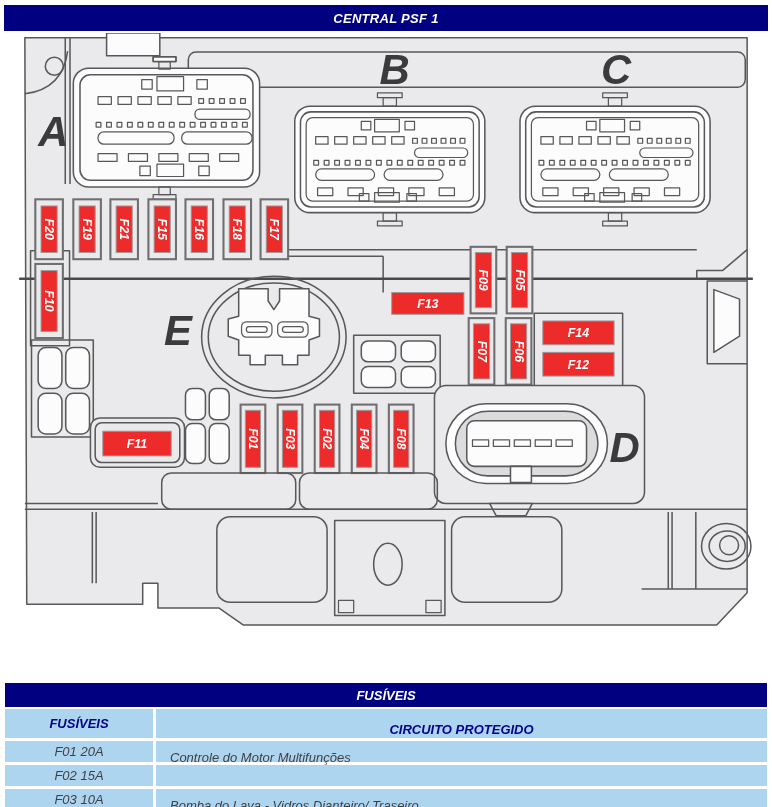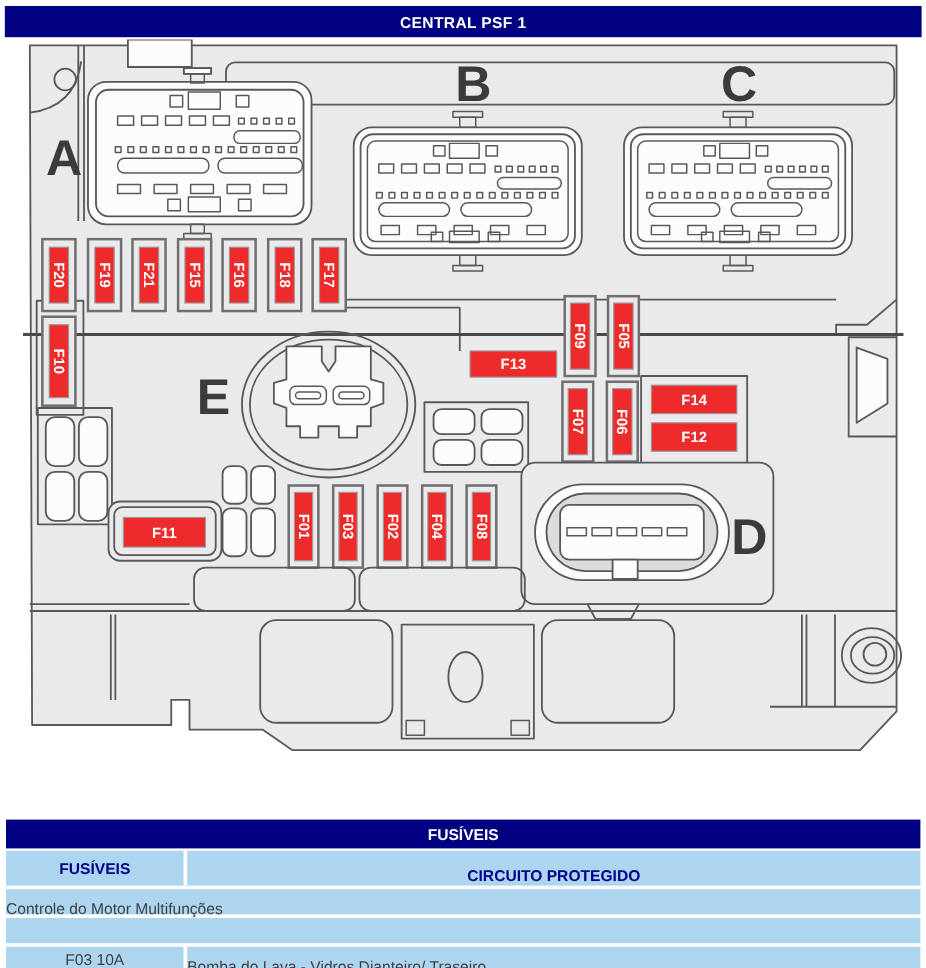--- a/index.html
+++ b/index.html
@@ -1,17 +1,17 @@
 <!DOCTYPE html>
 <html><head>
 <meta charset="utf-8">
 <style>
   html,body{margin:0;padding:0;background:#fff;width:772px;height:807px;overflow:hidden;
     font-family:"Liberation Sans",sans-serif;}
-  .page{position:relative;width:772px;height:807px;}
+  .page{position:relative;width:772px;height:807px;font-style:italic;}
   
   .hdr{position:absolute;left:4px;top:5px;width:764px;height:26px;background:#000080;
     color:#fff;font-weight:bold;font-size:13px;display:flex;align-items:center;justify-content:center;
     letter-spacing:.3px;}
   
   .diag{position:absolute;left:0;top:33px;width:772px;height:632px;}
   .ln{fill:none;stroke:#58585a;stroke-width:1.6;stroke-linejoin:round;}
   .fl{fill:#eaeaec;stroke:#58585a;stroke-width:1.6;stroke-linejoin:round;}
   .wh{fill:#fcfcfd;stroke:#58585a;stroke-width:1.6;stroke-linejoin:round;}
   .pin{fill:none;stroke:#58585a;stroke-width:1.3;stroke-linejoin:round;}
@@ -24,21 +24,21 @@
   .tbl{position:absolute;left:5px;top:683px;width:762px;font-size:13px;}
   .tbl-title{height:24px;background:#000080;color:#fff;font-weight:bold;
     display:flex;align-items:center;justify-content:center;}
   .trow{display:flex;margin-top:3px;background:#aed5f0;color:#3f3f42;}
   .trow.head{margin-top:2px;height:29px;color:#00008b;font-weight:bold;}
   .trow{height:21px;}
   .trow.head{height:29px;}
   .c1{width:148px;flex:0 0 148px;border-right:3px solid #fff;
     display:flex;align-items:center;justify-content:center;}
   .c2{flex:1;display:flex;align-items:center;justify-content:center;margin-top:12px;}
-  .trow.data .c2{justify-content:flex-start;}
+  .trow.data .c2{justify-content:flex-start;padding-left:14px;}
 </style>
 </head>
 <body>
 
 <div class="page">
 
   <div class="hdr">
     <span>CENTRAL PSF 1</span>
   </div>
 
@@ -372,23 +372,25 @@
     </g>
   </svg>
 
   <div class="tbl">
     <div class="tbl-title">FUSÍVEIS</div>
     <div class="trow head">
       <div class="c1">FUSÍVEIS</div>
       <div class="c2">CIRCUITO PROTEGIDO</div>
     </div>
     <div class="trow data">
+      <div class="c1">F01 20A</div>
       <div class="c2">Controle do Motor Multifunções</div>
     </div>
     <div class="trow data">
+      <div class="c1">F02 15A</div>
     </div>
     <div class="trow data">
       <div class="c1">F03 10A</div>
       <div class="c2">Bomba do Lava - Vidros Dianteiro/ Traseiro</div>
     </div>
   </div>
 
 </div>
 
 </body></html>

